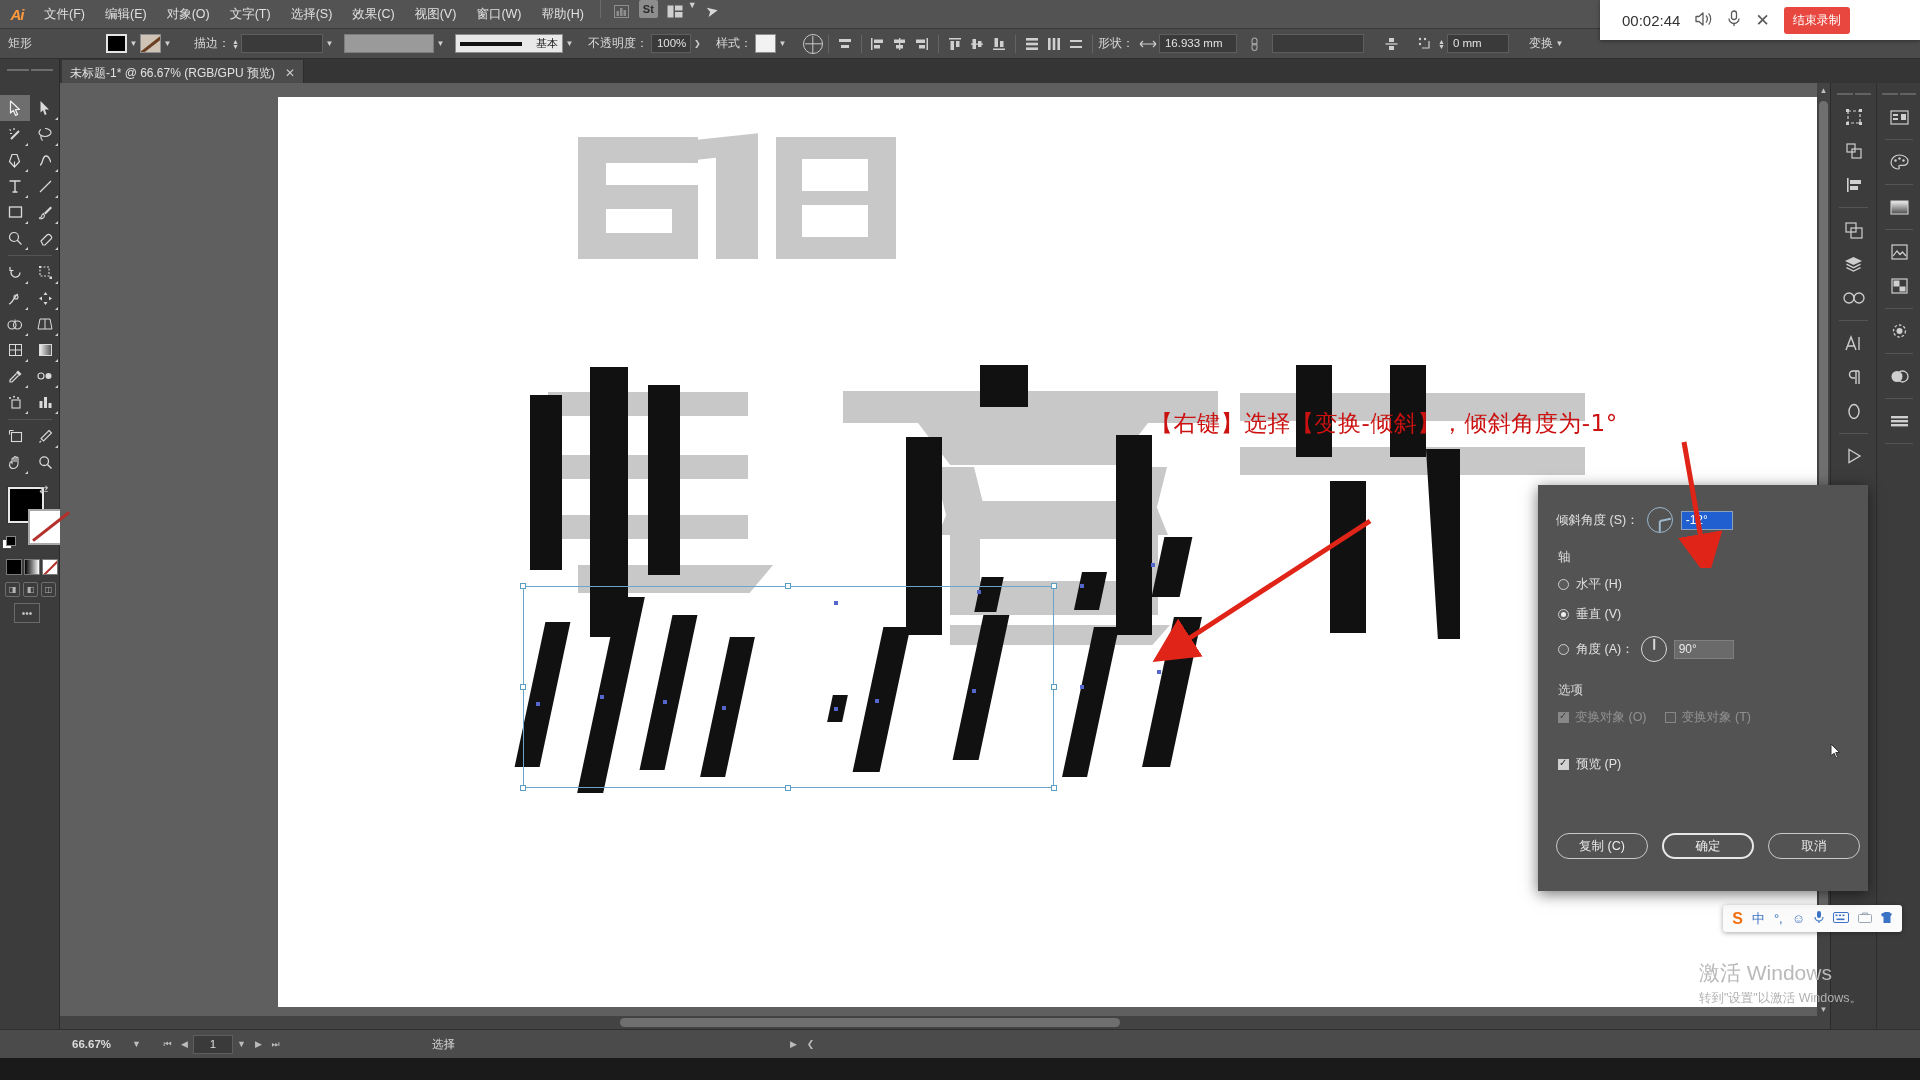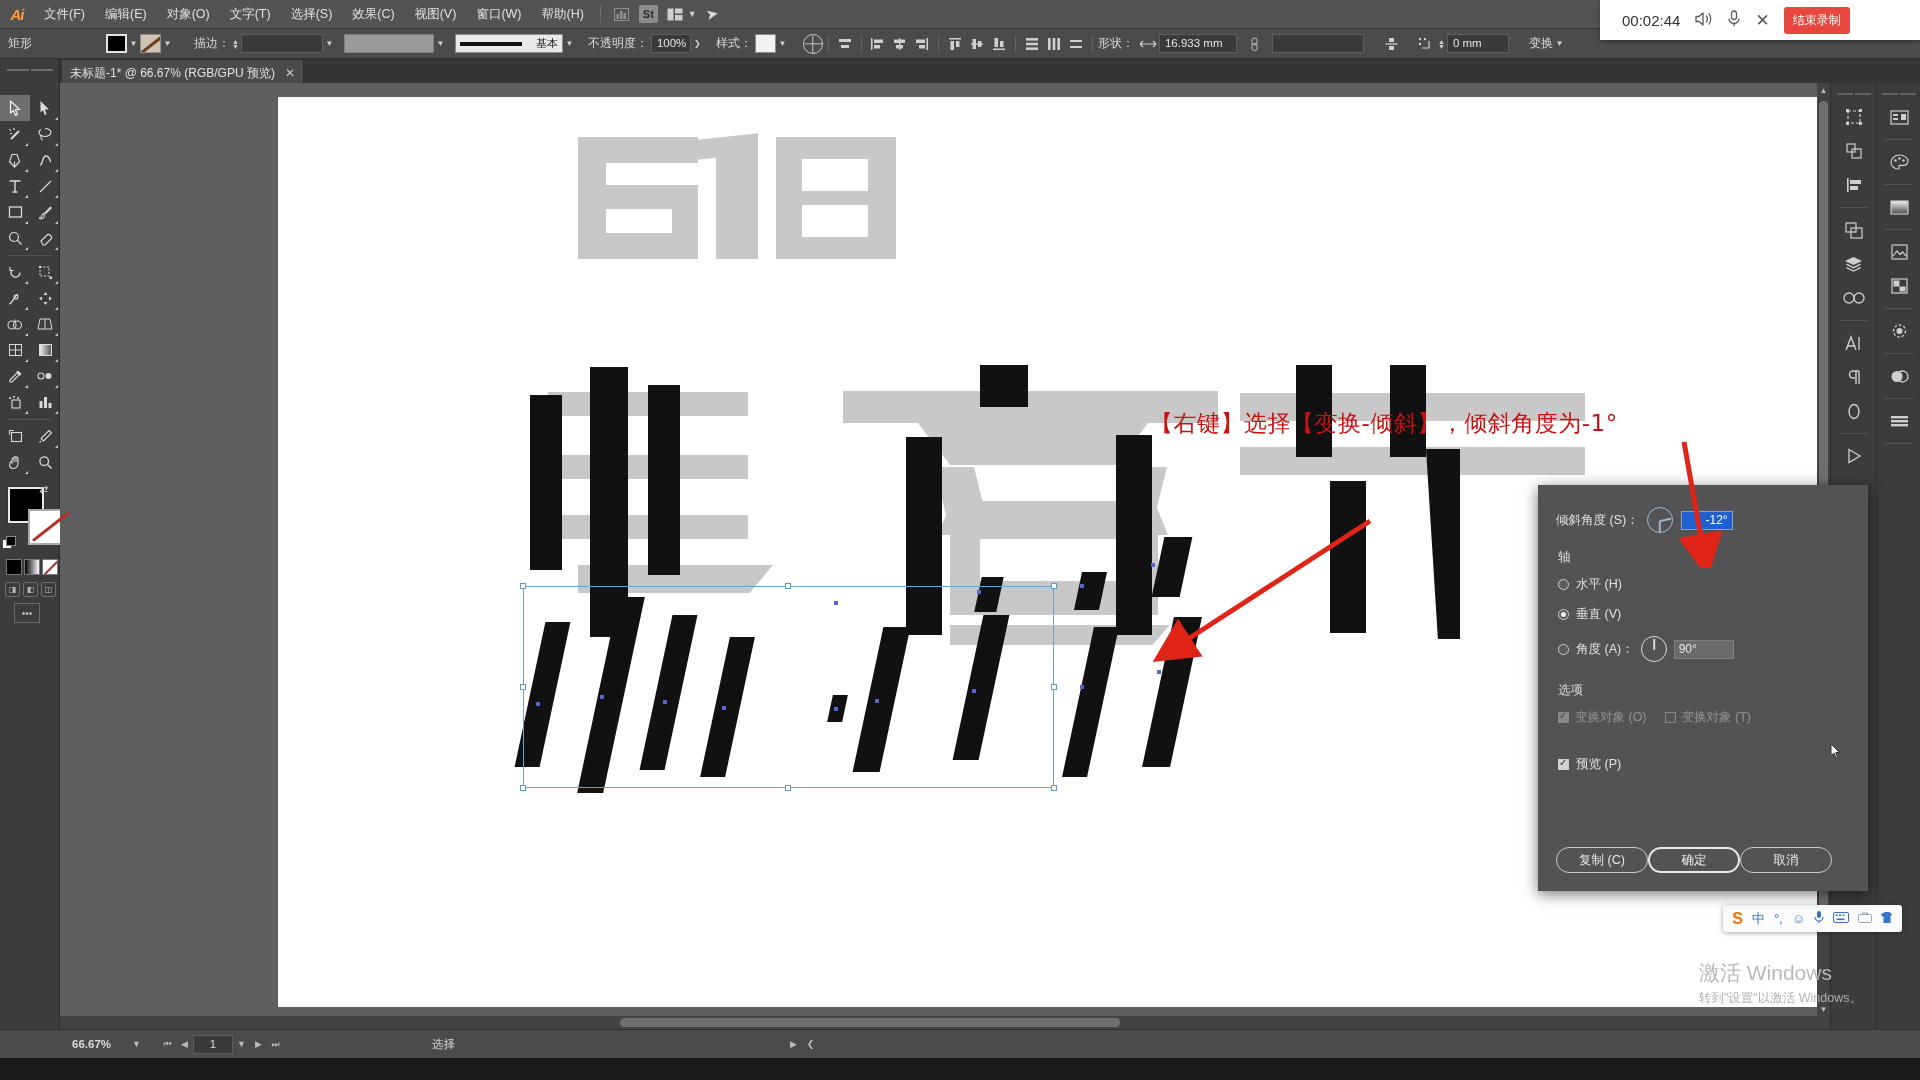--- a/index.html
+++ b/index.html
@@ -7,21 +7,21 @@
   body {
     font-family: "Liberation Sans", "DejaVu Sans", sans-serif;
     background:#1c1c1c; color:#d6d6d6; font-size:12px;
     -webkit-font-smoothing:antialiased;
   }
   .app { position:relative; width:1920px; height:1080px; }
 
   
   .menubar {
     position:absolute; left:0; top:0; width:1920px; height:29px;
-    background:#535353; display:flex; align-items:center;
+    background:#535353; display:flex; 
     border-bottom:1px solid #3a3a3a;
   }
   .ai-logo {
     width:34px; height:29px; display:flex; align-items:center; justify-content:center;
     color:#ff9a3c; font-weight:bold; font-size:15px; font-style:italic;
     letter-spacing:-1px;
   }
   .menuitem {
     padding:0 10px; height:29px; line-height:29px; font-size:12.5px; color:#e0e0e0;
     white-space:nowrap; cursor:default;
@@ -171,21 +171,21 @@
   
   .dialog {
     position:absolute; left:1538px; top:485px; width:330px; height:406px;
     background:#535353; box-shadow:0 3px 14px rgba(0,0,0,.55); z-index:70;
   }
   .dlg-title {
     height:28px; background:#f2f2f2; color:#2c2c2c; font-size:12.5px;
     display:flex; align-items:center; padding-left:12px;
   }
   .dlg-body { padding:22px 18px 0 18px; position:relative; }
-  .row { display:flex; align-items:center; gap:8px; margin-bottom:16px;text-align:right; }
+  .row { display:flex; align-items:center; gap:8px; margin-bottom:16px; }
   .dlg-lbl { font-size:12.5px; color:#e2e2e2; white-space:nowrap; }
   .angle-dial { width:26px;height:26px;border:1.6px solid #9db7cc;border-radius:50%;position:relative;flex:none;}
   .angle-dial .hand{position:absolute;left:50%;top:50%;width:11px;height:1.6px;background:#9db7cc;transform-origin:0 50%;}
   .angle-dial.v .hand{transform:rotate(-12deg);}
   .angle-dial.v .hand2{position:absolute;left:50%;top:50%;width:11px;height:1.6px;background:#9db7cc;transform-origin:0 50%;transform:rotate(90deg);}
   .angle-dial.grey{border-color:#d9d9d9;}
   .angle-dial.grey .hand{background:#d9d9d9;transform:rotate(-90deg);}
   .dlg-input {
     width:52px; height:19px; background:#e9efff; border:1px solid #8aa0bb; font-size:12px;
     color:#111; padding:0 4px; line-height:17px;
@@ -195,21 +195,21 @@
   .group-label { font-size:12.5px; color:#dcdcdc; margin:6px 0 10px 2px; }
   .radio-row { display:flex; align-items:center; gap:7px; margin-bottom:13px; padding-left:2px; }
   .radio { width:11px;height:11px;border-radius:50%;border:1.4px solid #cfcfcf;flex:none;position:relative;background:#5b5b5b;}
   .radio.on:after{content:'';position:absolute;left:2px;top:2px;width:5px;height:5px;border-radius:50%;background:#eee;}
   .cbx { width:11px;height:11px;border:1.2px solid #cfcfcf;background:#5b5b5b;flex:none;position:relative;}
   .cbx.on{background:#d2d2d2;}
   .cbx.on:after{content:'✓';position:absolute;left:0px;top:-3px;font-size:10px;color:#2b2b2b;}
   .dim { opacity:.42; }
   .opt-group { margin-top:4px; }
   .opts-line { display:flex; gap:18px; align-items:center; padding-left:2px; }
-  .dlg-buttons { position:absolute; left:18px; bottom:18px; display:flex; }
+  .dlg-buttons { position:absolute; left:18px; bottom:32px; display:flex; gap:14px; }
   .dlg-btn {
     min-width:92px; height:26px; border:1px solid #c9c9c9; border-radius:13px;
     background:transparent; color:#ececec; font-size:12.5px; display:flex;
     align-items:center; justify-content:center; cursor:pointer;
     font-family:"Liberation Sans",sans-serif;
   }
   .dlg-btn.primary { border:2px solid #e8e8e8; }
   .cursor-ptr { position:absolute; left:292px; top:258px; width:12px; height:18px; }
 
   

